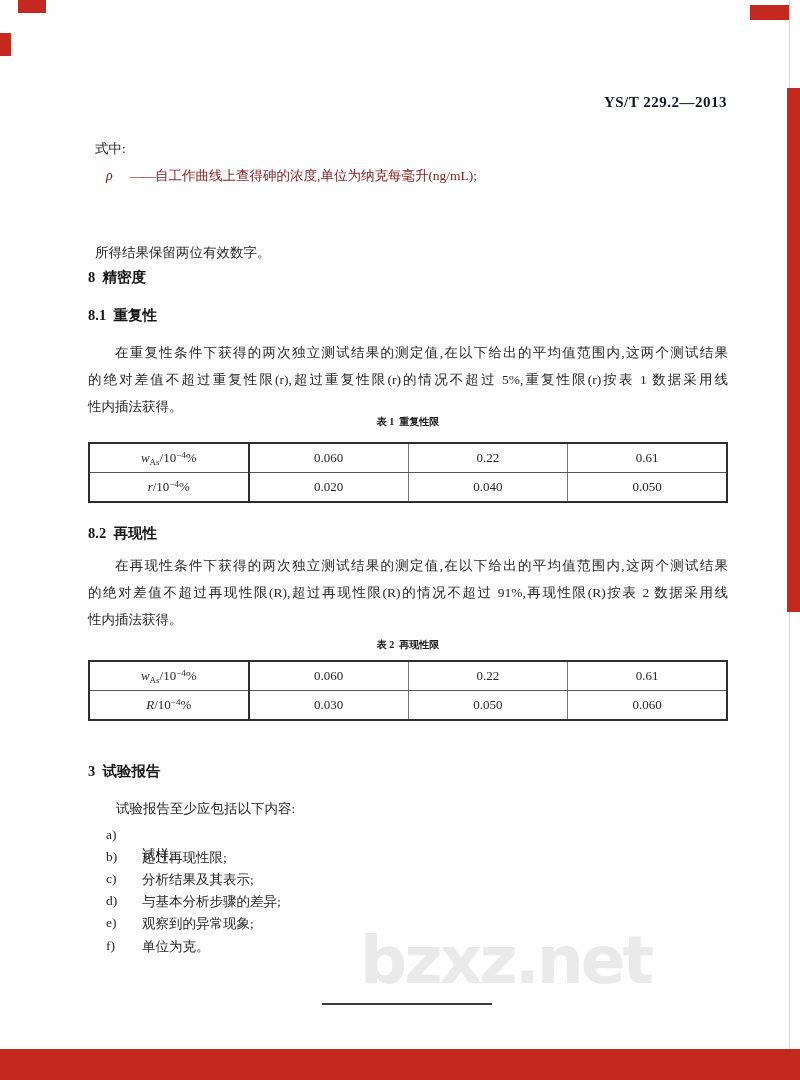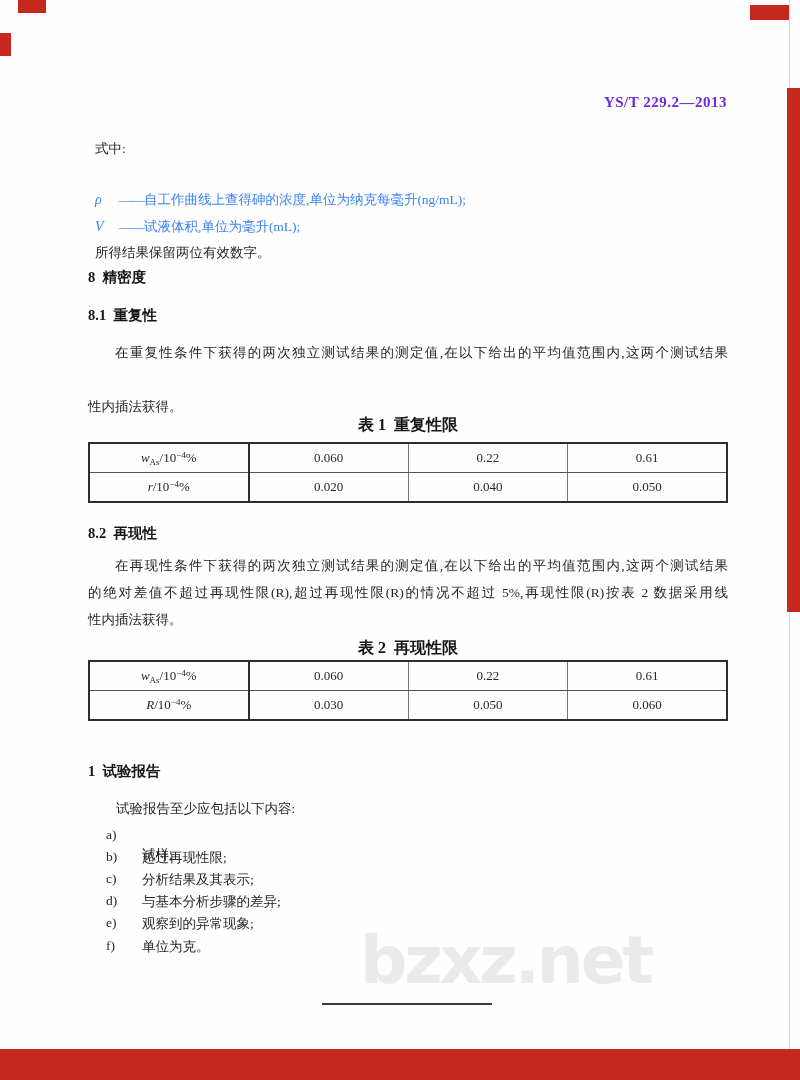--- a/index.html
+++ b/index.html
@@ -5,39 +5,39 @@
   html,body{margin:0;padding:0;background:#ffffff;}
   .page{
     position:relative;width:800px;height:1080px;margin:0 auto;
     background:#fefefe;overflow:hidden;
     font-family:"Liberation Serif","DejaVu Serif",serif;
     color:#242424;
   }
   .abs{position:absolute;}
   .header-code{
     position:absolute;top:94px;right:73px;
-    font-size:15px;font-weight:bold;letter-spacing:0.5px;color:#6d28d9;
+    font-size:15px;font-weight:bold;letter-spacing:0.5px;color:#0f172a;
   }
   .body-text{font-size:13.5px;color:#262626;}
-  .sym-row{position:absolute;left:95px;font-size:13.5px;color:#3b82f6;margin-top:24px;}
+  .sym-row{position:absolute;left:106px;font-size:13.5px;color:#7f1d1d;}
   .sym{display:inline-block;width:24px;font-style:italic;font-family:"Liberation Serif",serif;font-size:14px;}
   .dash{letter-spacing:-1px;}
   .heading{
     position:absolute;left:88px;font-size:14.5px;font-weight:bold;
     white-space:pre;color:#161616;
   }
   .pline{
     position:absolute;left:88px;width:640px;font-size:13.5px;color:#262626;
     text-align:justify;text-align-last:justify;
   }
   .pline.first{left:115px;width:613px;}
   .pline.last{text-align:center;text-align-last:left;}
   .tcaption{
     position:absolute;left:88px;width:640px;text-align:center;
-    font-size:16px;font-weight:bold;white-space:pre;color:#161616;
+    font-size:10px;font-weight:bold;white-space:pre;color:#161616;
   }
   .stdtable{
     position:absolute;left:88px;width:640px;border-collapse:collapse;
     table-layout:fixed;background:transparent;
   }
   .stdtable td{
     border-top:1px solid #555;border-bottom:1px solid #555;
     border-left:1px solid #777;border-right:1px solid #777;
     height:28px;text-align:center;vertical-align:middle;
     font-size:13px;color:#262626;padding:0;
@@ -68,30 +68,28 @@
 
 <div class="page">
 
   <div class="header-code">YS/T 229.2—2013</div>
 
   <div class="abs body-text" style="left:95px;top:140px">式中:</div>
 
   <div class="sym-row" style="top:167px">
     <span class="sym">ρ</span><span class="dash">——</span><span>自工作曲线上查得砷的浓度,单位为纳克每毫升(ng/mL);</span>
   </div>
-  <div class="sym-row" style="top:194px">
-    <span class="sym">V</span><span class="dash">——</span><span>试液体积,单位为毫升(mL);</span>
-  </div>
 
   <div class="abs body-text" style="left:95px;top:244px">所得结果保留两位有效数字。</div>
 
   <div class="heading" style="top:268px">8  精密度</div>
   <div class="heading" style="top:306px">8.1  重复性</div>
 
   <div class="pline first" style="top:344px">在重复性条件下获得的两次独立测试结果的测定值,在以下给出的平均值范围内,这两个测试结果</div>
+  <div class="pline" style="top:371px">的绝对差值不超过重复性限(r),超过重复性限(r)的情况不超过 5%,重复性限(r)按表 1 数据采用线</div>
   <div class="pline last" style="top:398px">性内插法获得。</div>
 
   <div class="tcaption" style="top:415px">表 1  重复性限</div>
 
   <table class="stdtable" style="top:442px">
     <tbody>
         <tr>
       <td class="stub hdr"><span class="var">w</span><sub>As</sub><span>/10</span><sup>−4</sup><span>%</span></td>
       <td>0.060</td>
       <td>0.22</td>
@@ -102,21 +100,21 @@
       <td>0.020</td>
       <td>0.040</td>
       <td>0.050</td>
     </tr>
   </tbody>
     </table>
 
   <div class="heading" style="top:524px">8.2  再现性</div>
 
   <div class="pline first" style="top:557px">在再现性条件下获得的两次独立测试结果的测定值,在以下给出的平均值范围内,这两个测试结果</div>
-  <div class="pline" style="top:584px">的绝对差值不超过再现性限(R),超过再现性限(R)的情况不超过 5%,再现性限(R)按表 2 数据采用线</div>
+  <div class="pline" style="top:584px">的绝对差值不超过再现性限(R),超过再现性限(R)的情况不超过 91%,再现性限(R)按表 2 数据采用线</div>
   <div class="pline last" style="top:611px">性内插法获得。</div>
 
   <div class="tcaption" style="top:638px">表 2  再现性限</div>
 
   <table class="stdtable" style="top:660px">
     <tbody>
         <tr>
       <td class="stub hdr"><span class="var">w</span><sub>As</sub><span>/10</span><sup>−4</sup><span>%</span></td>
       <td>0.060</td>
       <td>0.22</td>
@@ -124,21 +122,21 @@
     </tr>
     <tr>
       <td class="stub hdr"><span class="var">R</span><span>/10</span><sup>−4</sup><span>%</span></td>
       <td>0.030</td>
       <td>0.050</td>
       <td>0.060</td>
     </tr>
   </tbody>
     </table>
 
-  <div class="heading" style="top:762px">1  试验报告</div>
+  <div class="heading" style="top:762px">3  试验报告</div>
   <div class="abs body-text" style="left:116px;top:800px">试验报告至少应包括以下内容:</div>
 
   <div class="list-label" style="top:827px">a)</div>
   <div class="list-text" style="top:846px">试样;</div>
   <div class="list-label" style="top:849px">b)</div>
   <div class="list-text" style="top:849px">超过再现性限;</div>
   <div class="list-label" style="top:871px">c)</div>
   <div class="list-text" style="top:871px">分析结果及其表示;</div>
   <div class="list-label" style="top:893px">d)</div>
   <div class="list-text" style="top:893px">与基本分析步骤的差异;</div>

